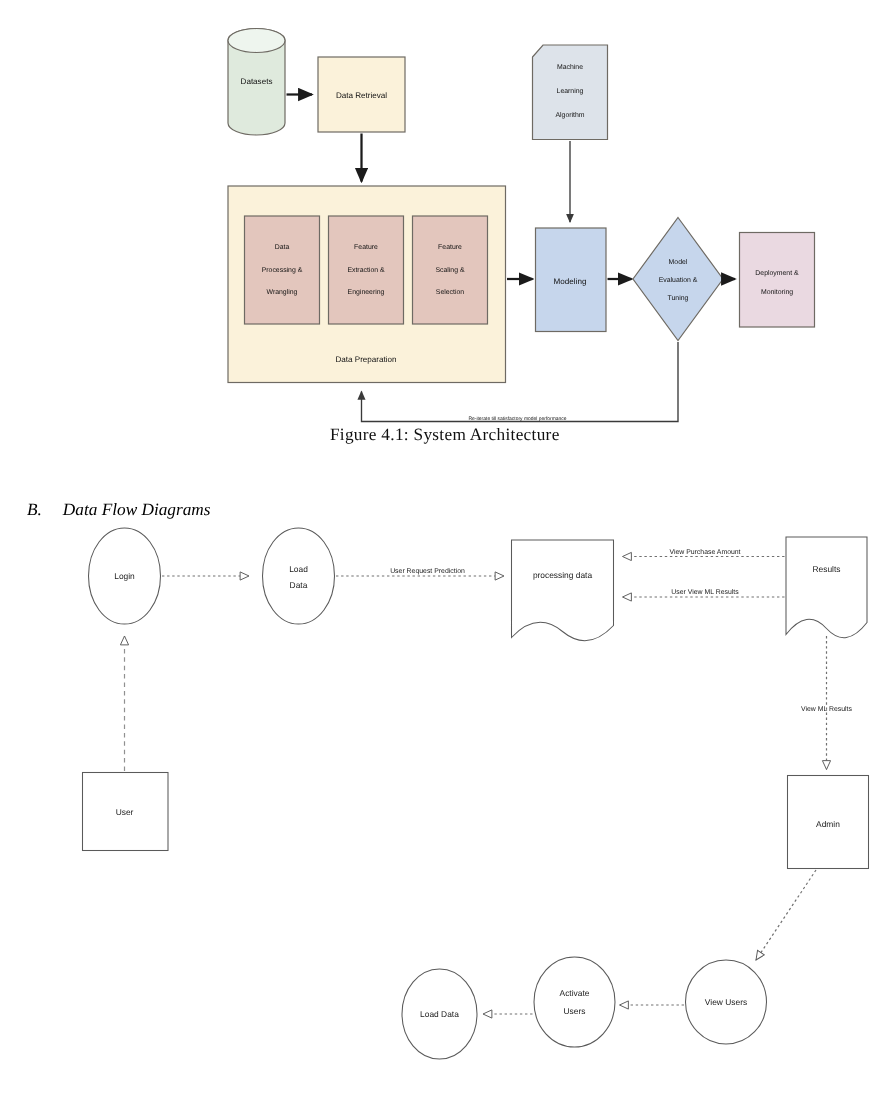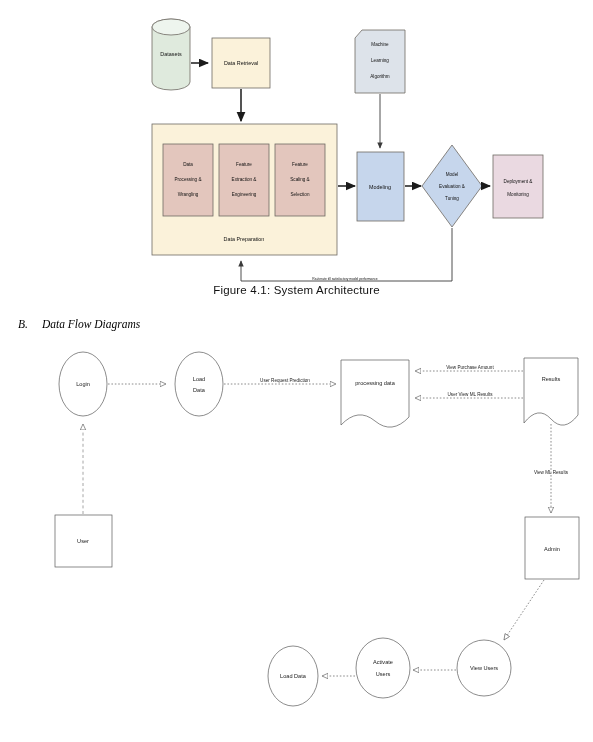--- a/index.html
+++ b/index.html
@@ -23,31 +23,31 @@
     position: absolute;
     left: 0;
     top: 0;
     width: 593px;
     height: 742px;
   }
   .fig-caption {
     position: absolute;
     width: 100%;
     text-align: center;
-    font-family: Liberation Sans, sans-serif;
+    font-family: Liberation Serif, serif;
     font-size: 11.5px;
     color: #111;
     letter-spacing: .2px;
   }
   #cap41 { top: 284px; }
   #cap42 { top: 714px; }
   .section-head {
     position: absolute;
     left: 18px;
-    top: 318px;
+    top: 334px;
     font-family: "Liberation Serif", serif;
     font-style: italic;
     font-size: 11.5px;
     color: #000;
   }
   .section-head .letter { margin-right: 14px; }
   text {
     font-family: "Liberation Sans", sans-serif;
     fill: #111;
   }

